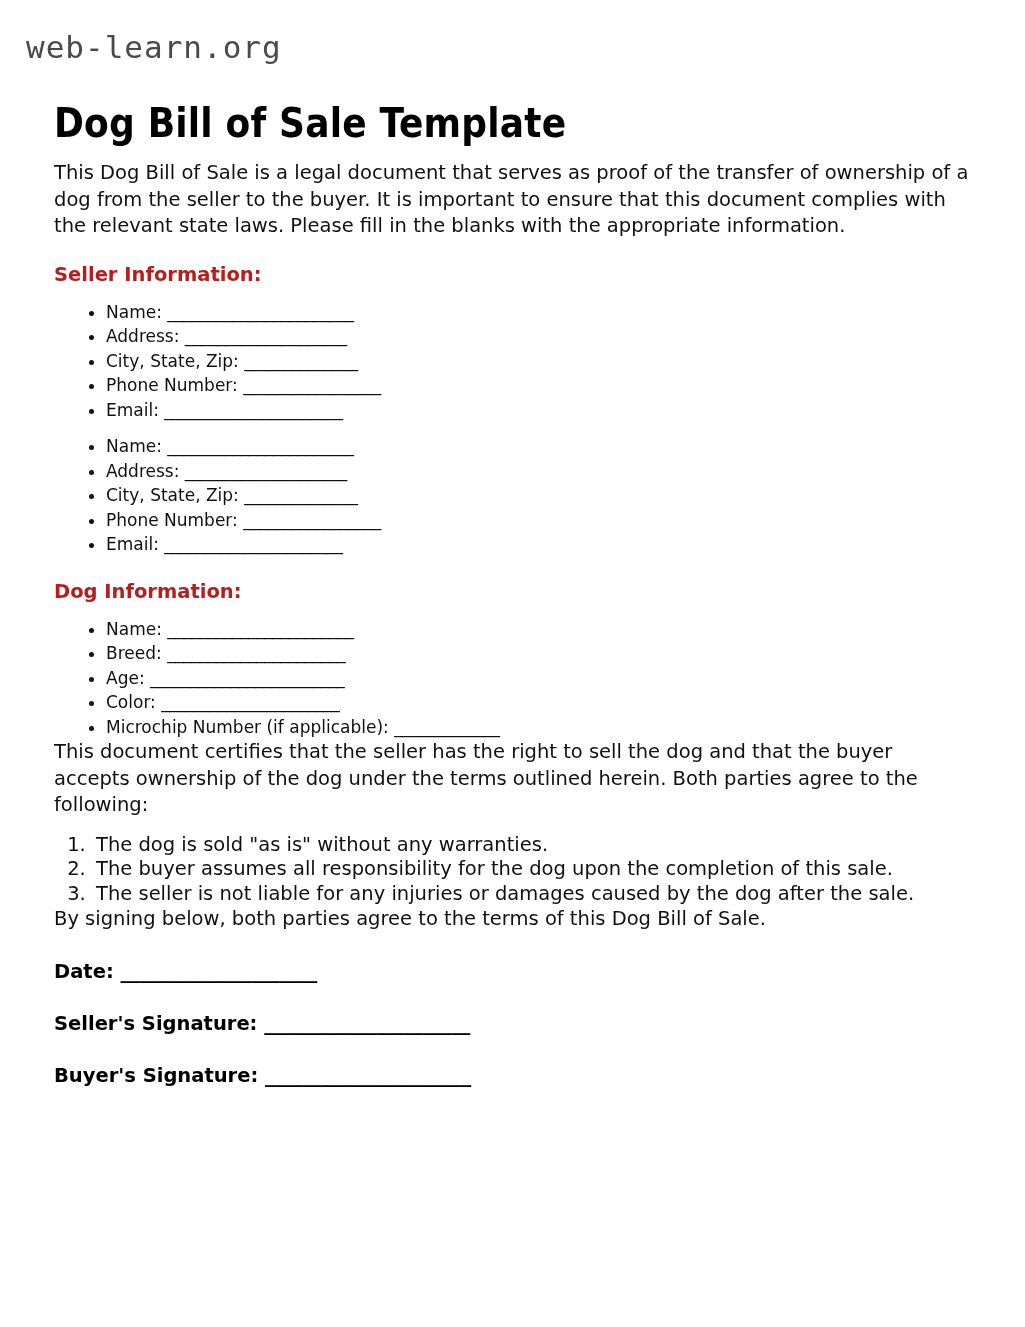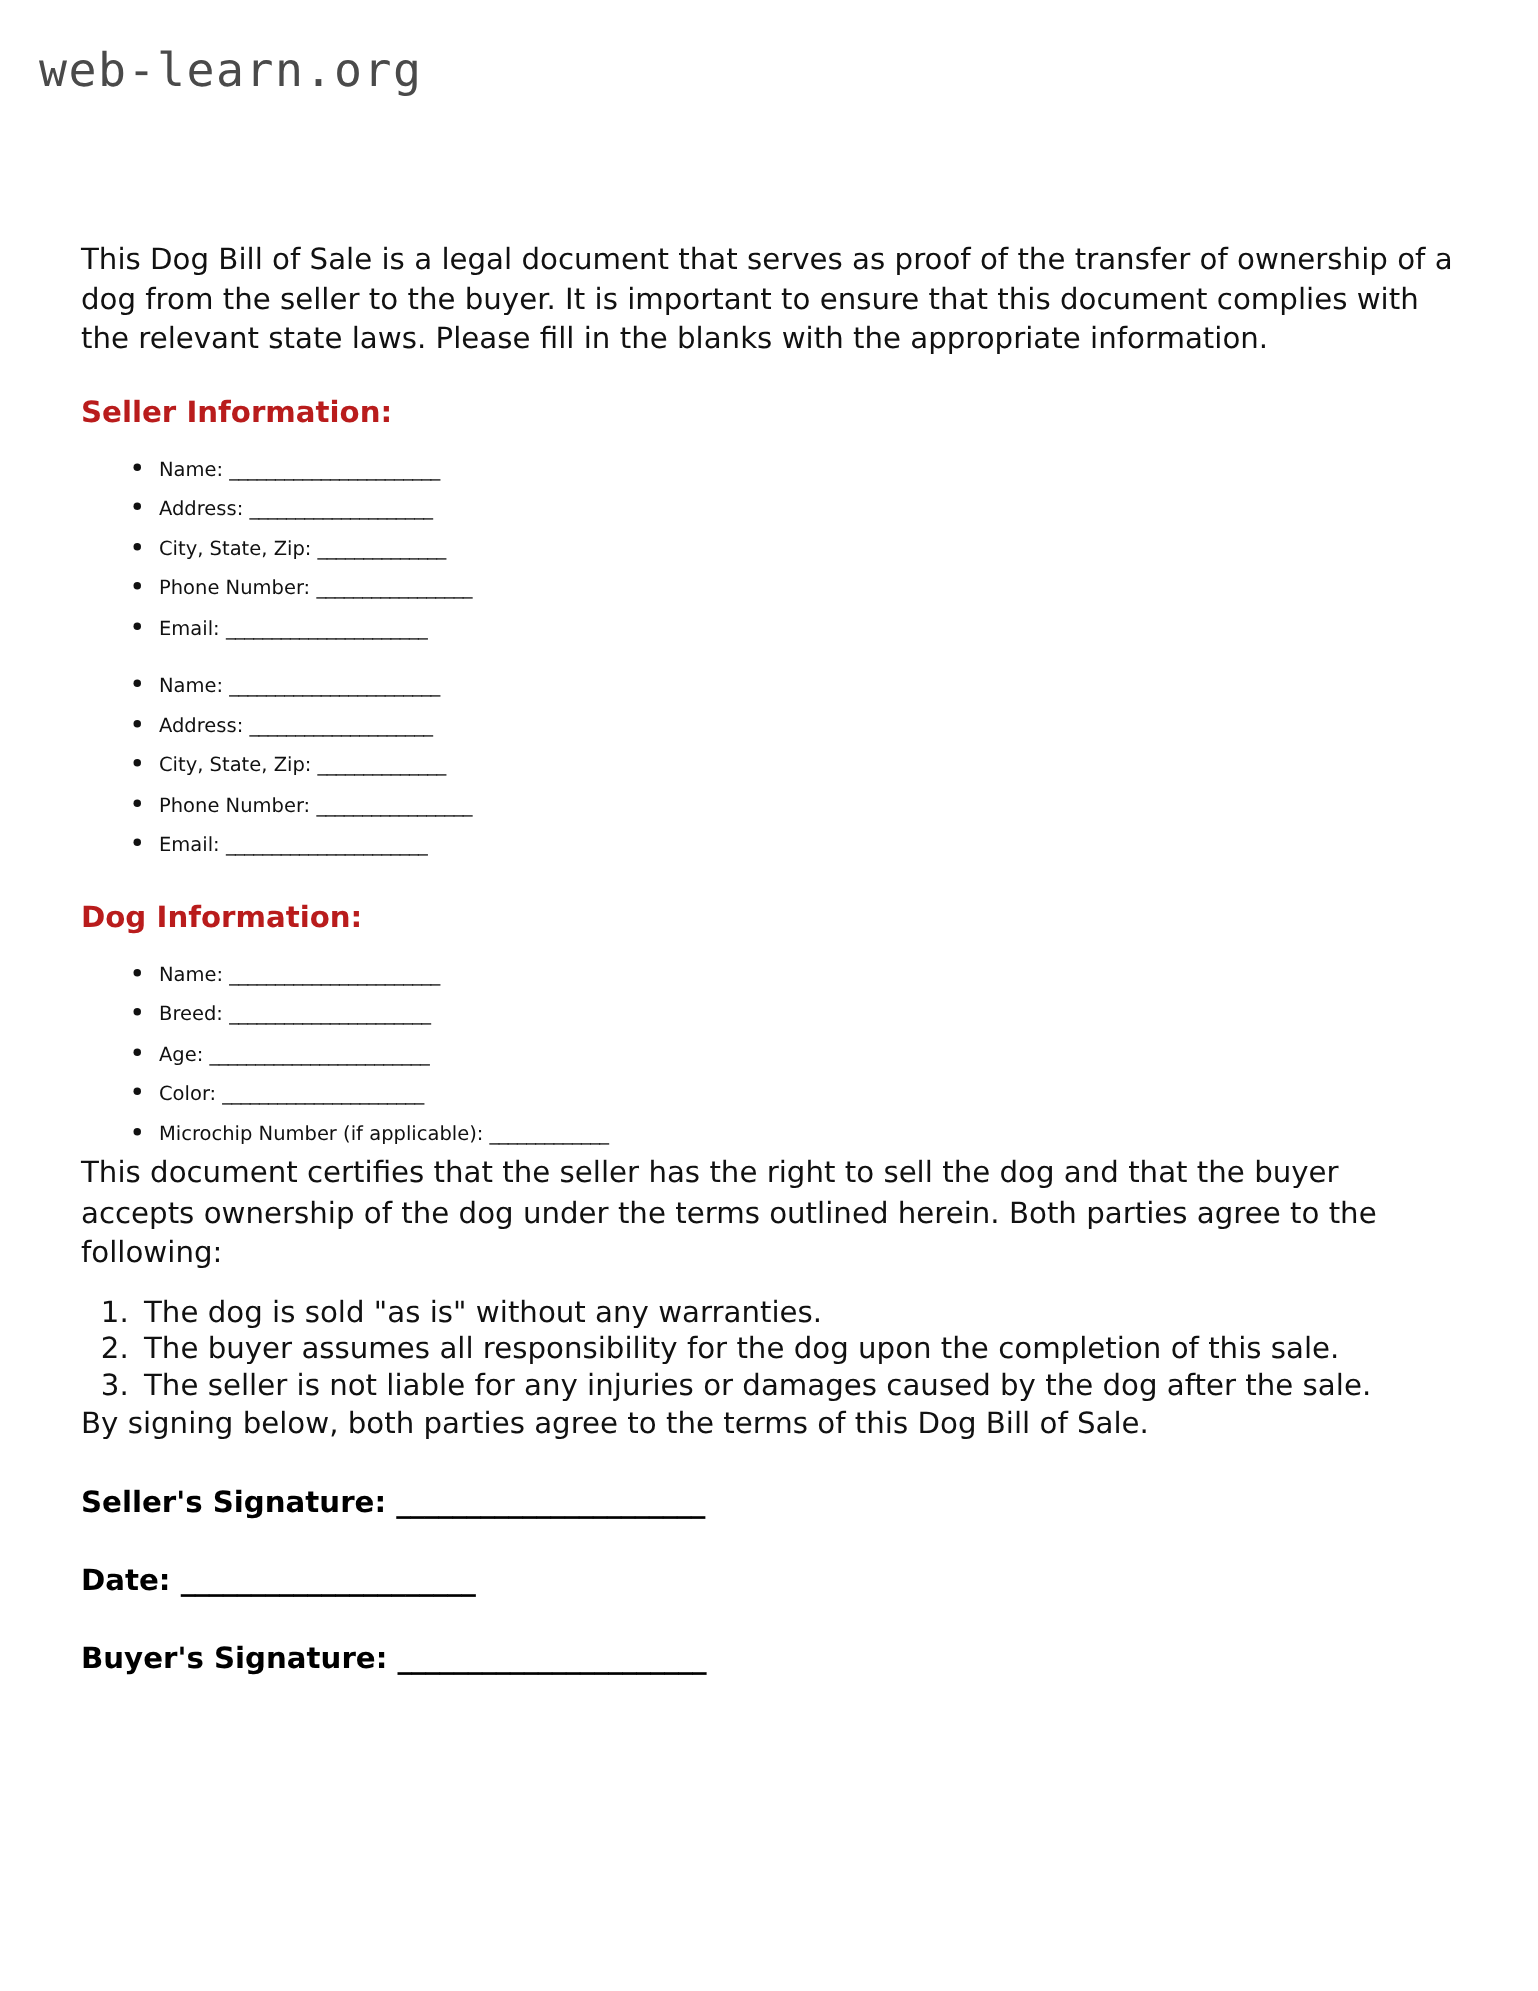--- a/index.html
+++ b/index.html
@@ -76,21 +76,21 @@
     color: #b91c1c;
   }
 
   ul.field-list {
     margin: 12px 0 0 0;
     padding-left: 52px;
     list-style-type: disc;
   }
   ul.field-list li {
     font-family: "DejaVu Sans", sans-serif;
-    font-size: 13px;
+    font-size: 17px;
     line-height: 24.5px;
     color: #111;
     white-space: nowrap;
   }
   ul.field-list li::marker {
     font-size: 17px;
   }
 
   ol.terms-list {
     margin: 14px 0 0 0;
@@ -122,20 +122,21 @@
     white-space: nowrap;
   }
   .sig-line .blank { font-weight: bold; }
 </style>
 </head>
 <body>
 
 <div class="page">
 
   <div class="site-brand">web-learn.org</div>
+  <h1 class="doc-title">Dog Bill of Sale Template</h1>
 
   <div class="content">
 
     <p class="para">This Dog Bill of Sale is a legal document that serves as proof of the transfer of ownership of a dog from the seller to the buyer. It is important to ensure that this document complies with the relevant state laws. Please fill in the blanks with the appropriate information.</p>
 
     <h3 class="section-heading">Seller Information:</h3>
     <ul class="field-list">
       <li><span>Name: </span><span class="blank">_______________________</span></li>
       <li><span>Address: </span><span class="blank">____________________</span></li>
       <li><span>City, State, Zip: </span><span class="blank">______________</span></li>
@@ -164,18 +165,18 @@
     <p class="para spacer-para">This document certifies that the seller has the right to sell the dog and that the buyer accepts ownership of the dog under the terms outlined herein. Both parties agree to the following:</p>
 
     <ol class="terms-list">
       <li>The dog is sold "as is" without any warranties.</li>
       <li>The buyer assumes all responsibility for the dog upon the completion of this sale.</li>
       <li>The seller is not liable for any injuries or damages caused by the dog after the sale.</li>
     </ol>
 
     <p class="para spacer-para-tight">By signing below, both parties agree to the terms of this Dog Bill of Sale.</p>
 
+    <div class="sig-line"><span>Date: </span><span class="blank">_____________________</span></div>
     <div class="sig-line"><span>Seller's Signature: </span><span class="blank">______________________</span></div>
-    <div class="sig-line"><span>Date: </span><span class="blank">_____________________</span></div>
     <div class="sig-line"><span>Buyer's Signature: </span><span class="blank">______________________</span></div>
 
   </div>
 </div>
 
 </body></html>

